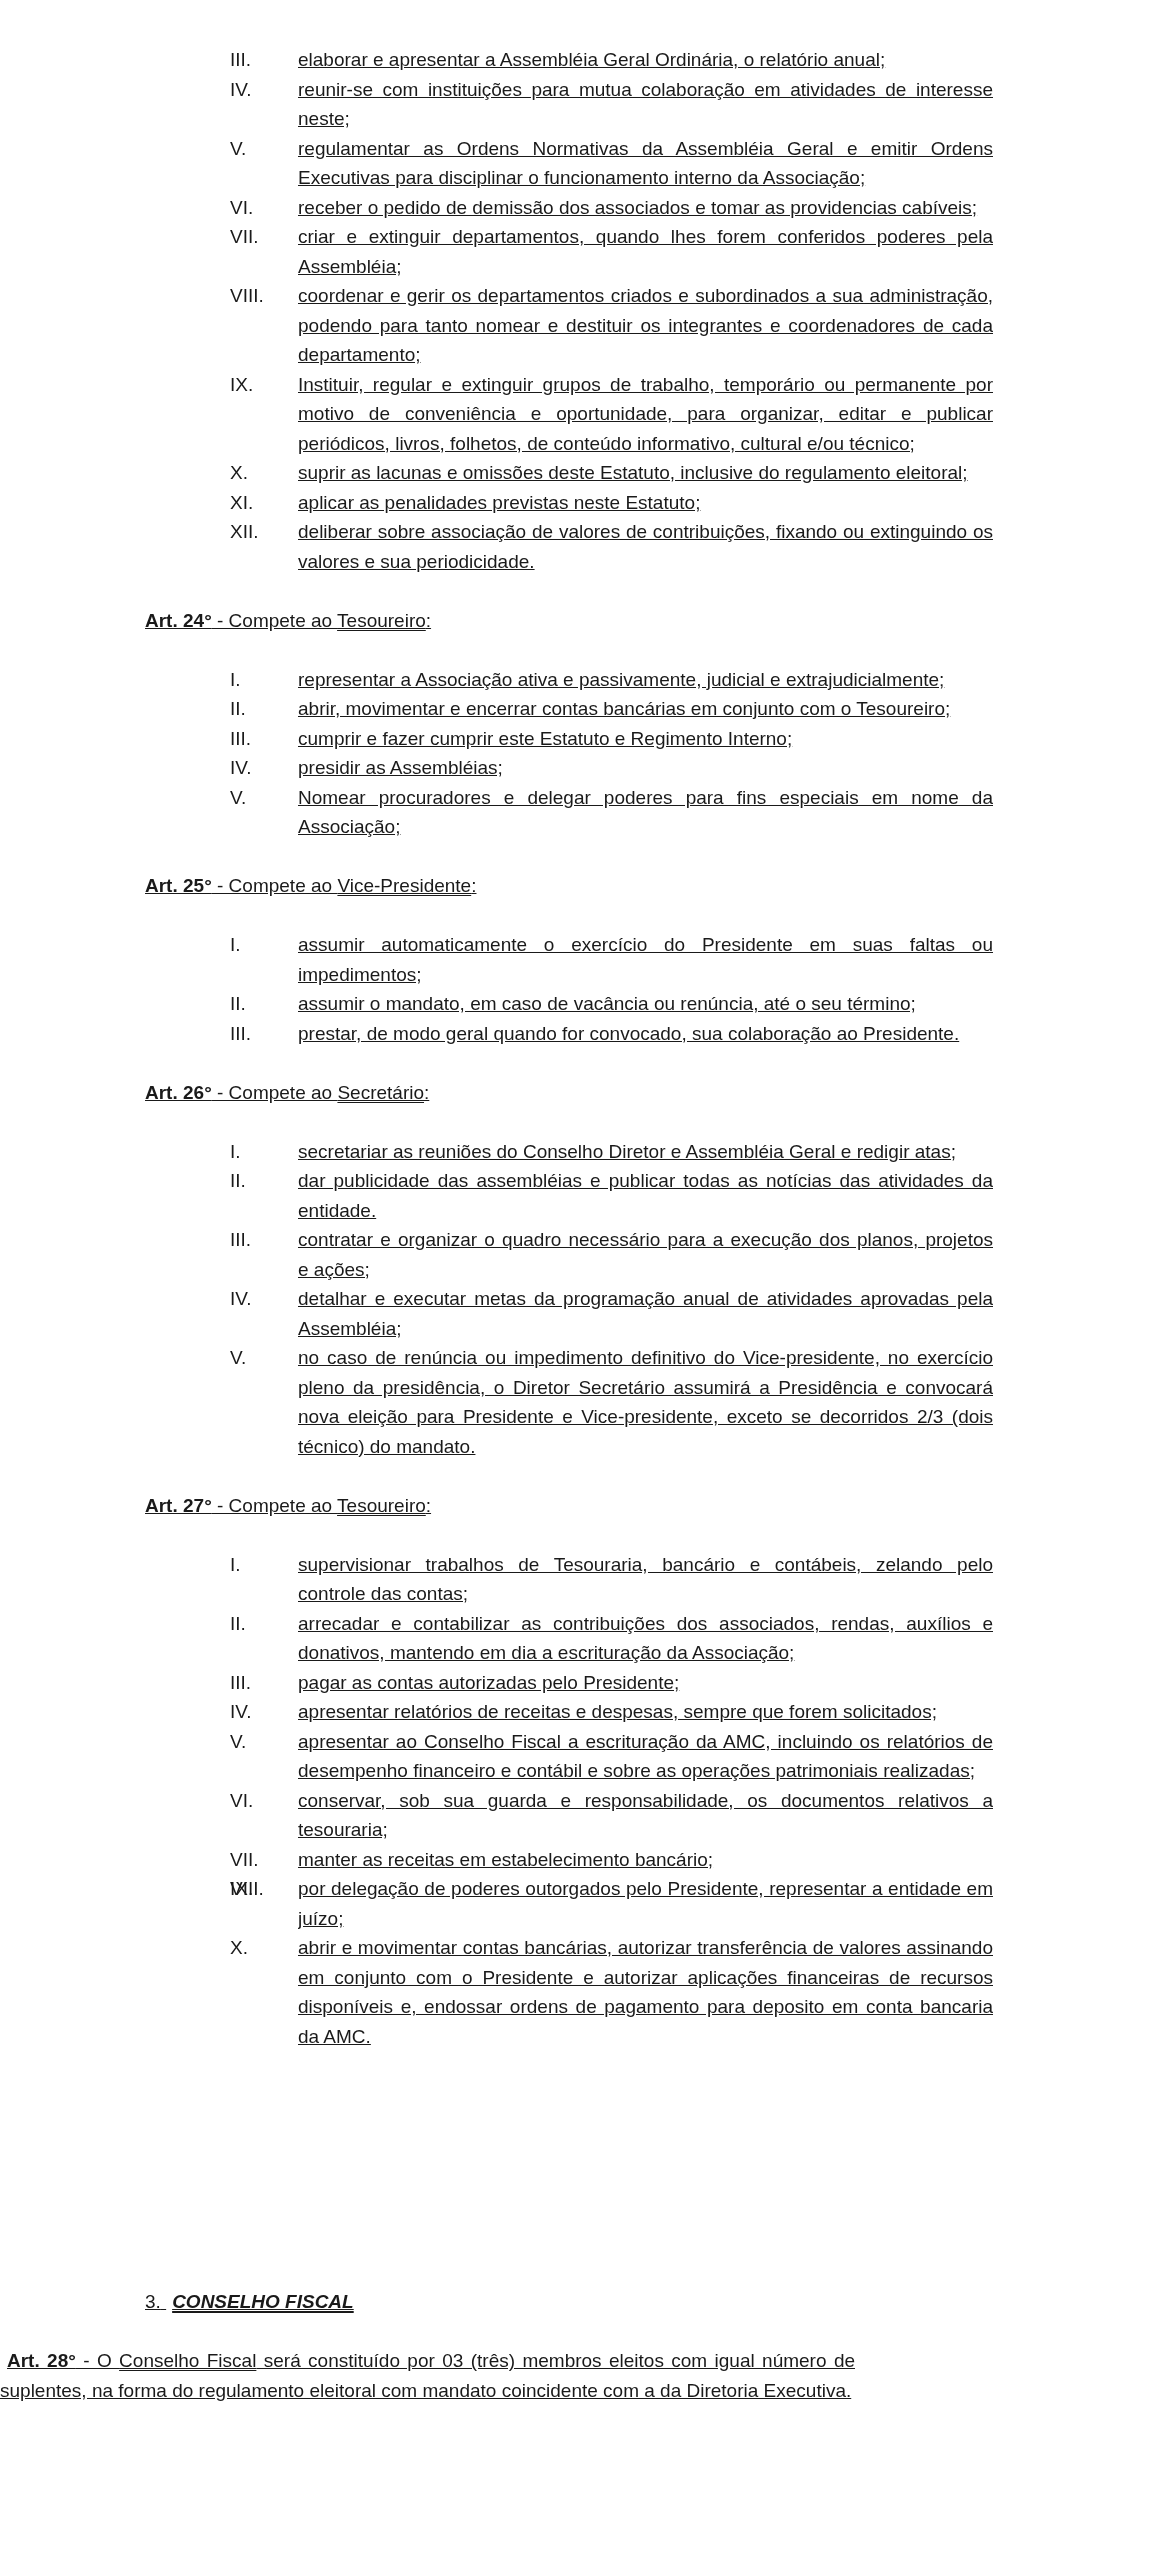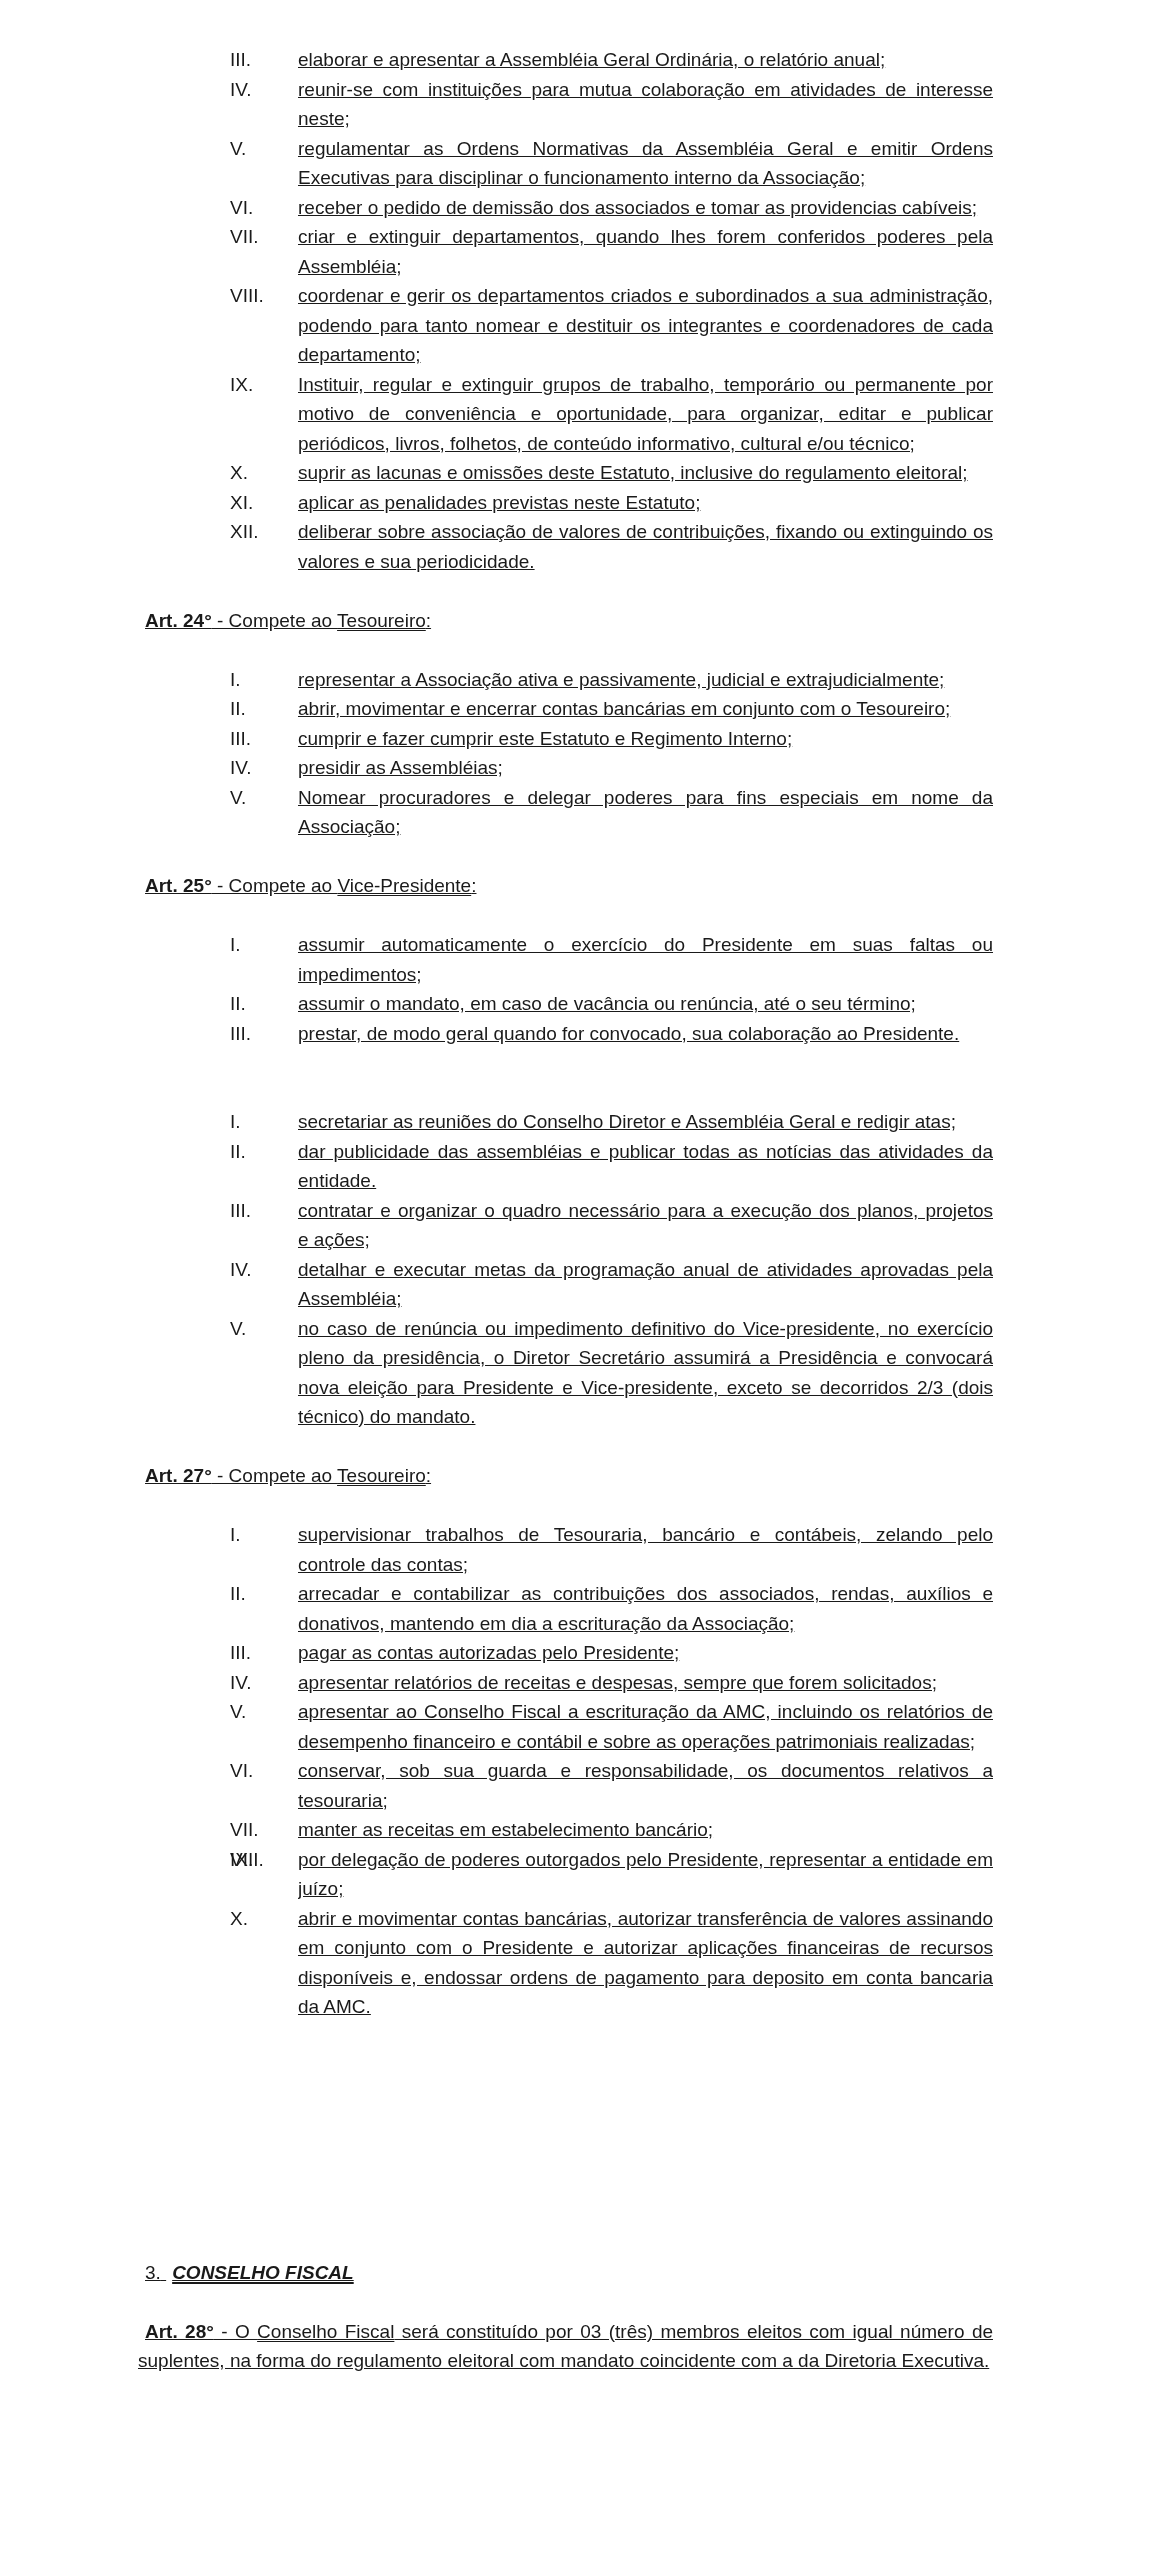--- a/index.html
+++ b/index.html
@@ -70,21 +70,20 @@
   .section-title .sec-name {
     font-weight: bold;
     font-style: italic;
     text-decoration: underline;
     text-decoration-thickness: 2px;
     text-underline-offset: 3px;
     margin-left: 6px;
   }
   .para {
     width: 855px;
-    margin-left: 138px;
   }
   .para .line {
     text-align: justify;
     text-align-last: justify;
     white-space: normal;
     overflow: hidden;
   }
   .para .line.first { padding-left: 7px; }
   .para .line.last { text-align-last: left; }
 </style>
@@ -215,20 +214,21 @@
           <div class="line last">assumir o mandato, em caso de vacância ou renúncia, até o seu término;</div>
         </div>
       </div>
       <div class="item">
         <div class="num">III.</div>
         <div class="txt">
           <div class="line last">prestar, de modo geral quando for convocado, sua colaboração ao Presidente.</div>
         </div>
       </div>
       <div class="blank"></div>
+      <div class="art-head"><b>Art. 26°</b><span style="white-space: pre;"> - Compete ao </span><span class="u" style="white-space: pre;">Secretário</span><span style="white-space: pre;">:</span></div>
       <div class="blank"></div>
       <div class="item">
         <div class="num">I.</div>
         <div class="txt">
           <div class="line last">secretariar as reuniões do Conselho Diretor e Assembléia Geral e redigir atas;</div>
         </div>
       </div>
       <div class="item">
         <div class="num">II.</div>
         <div class="txt">

